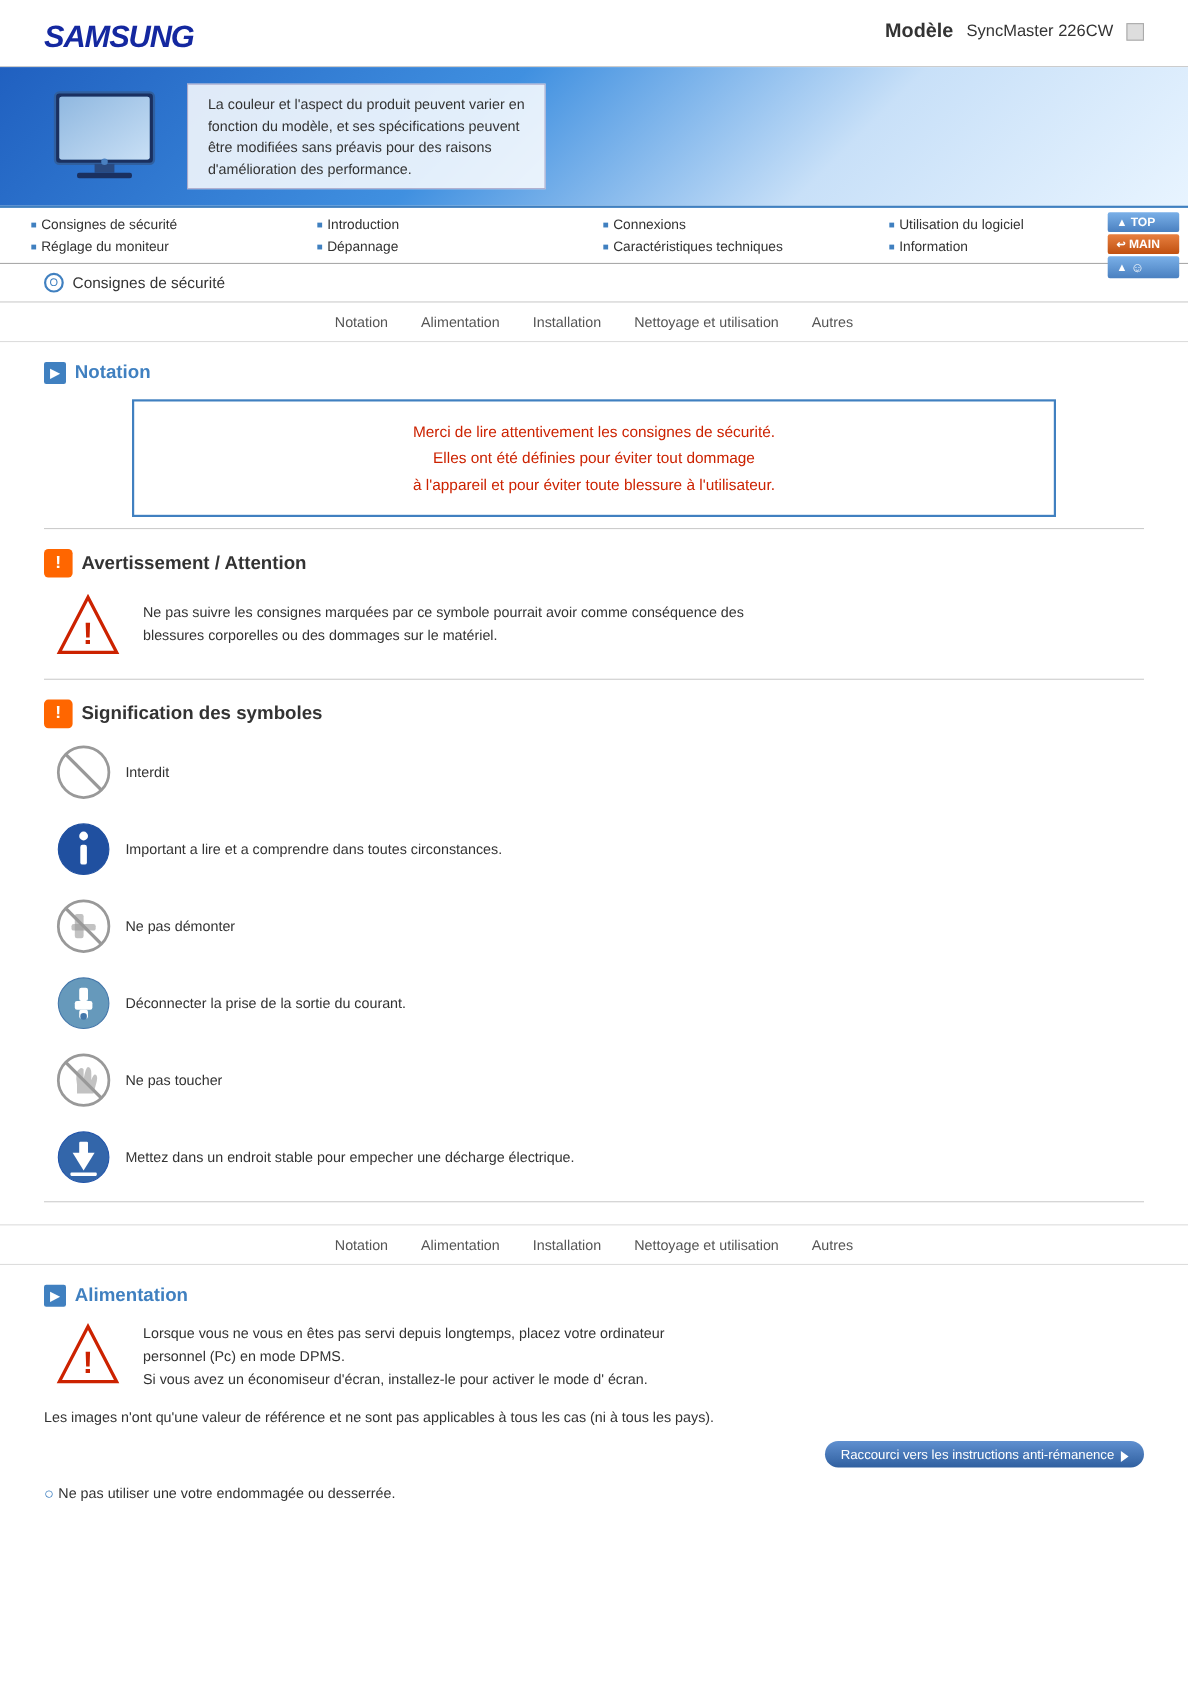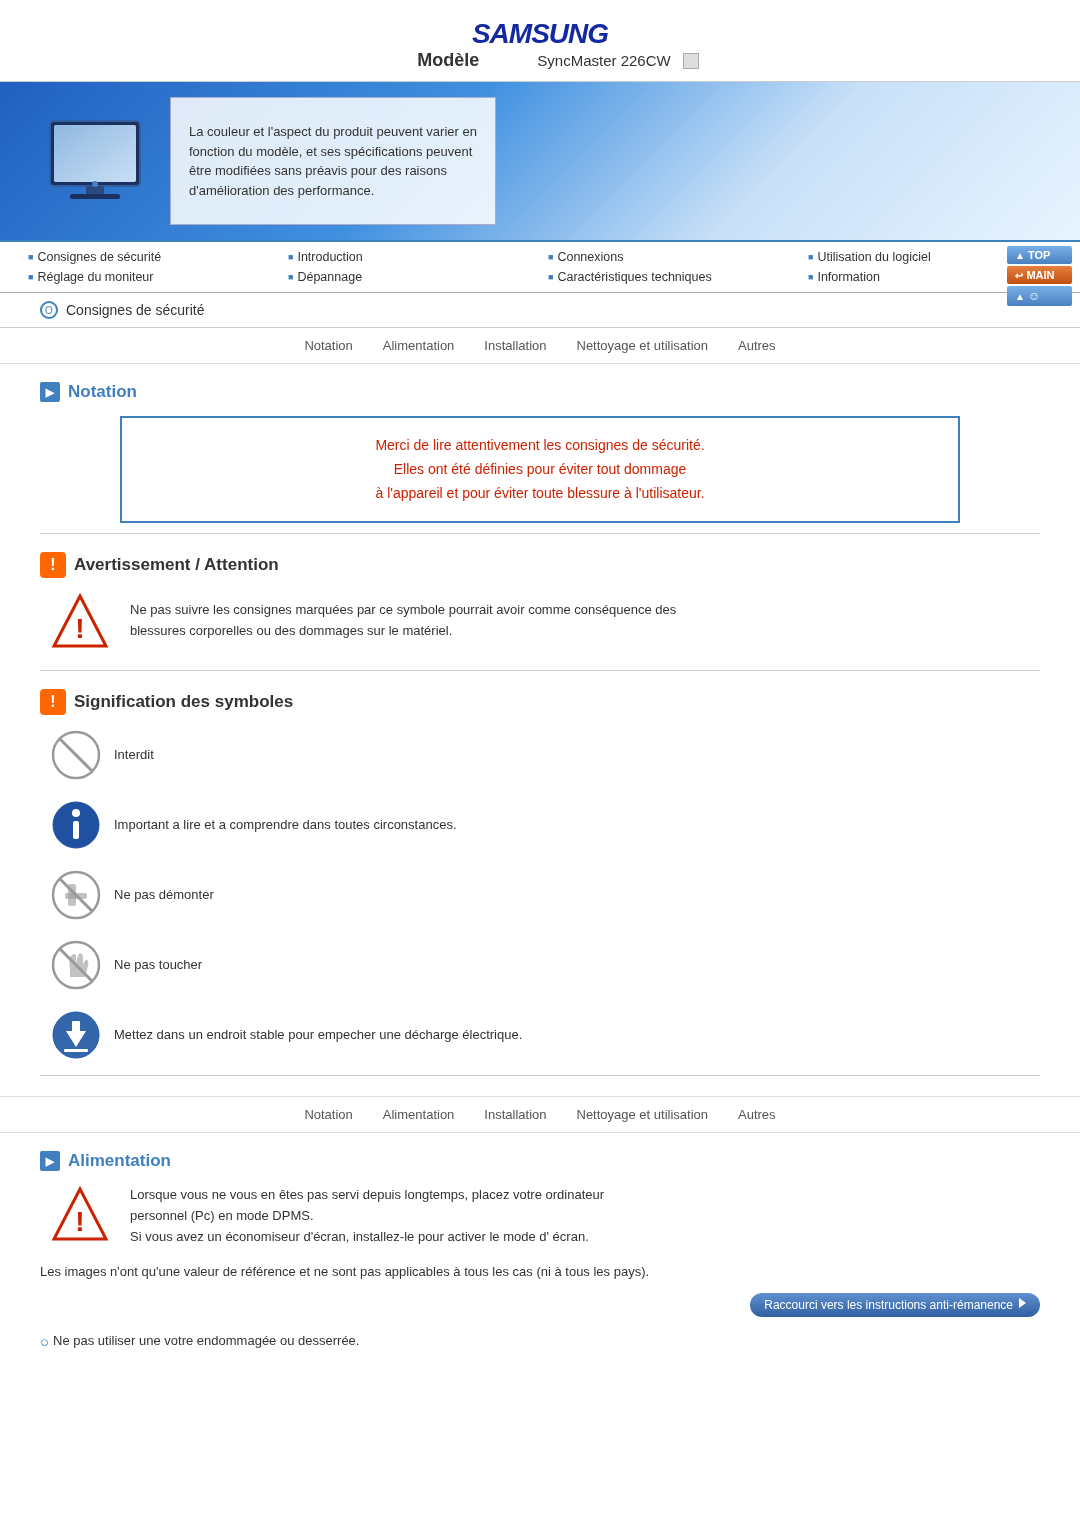--- a/index.html
+++ b/index.html
@@ -8,25 +8,24 @@
       font-size: 13px;
       color: #333;
       background: #fff;
       width: 1080px;
       min-height: 1528px;
     }
 
     
     .header {
       display: flex;
-      align-items: center;
+      align-items: flex-start;
       justify-content: space-between;
       padding: 18px 40px 10px 40px;
       border-bottom: 1px solid #ccc;
-      flex-direction: column;
     }
     .samsung-logo {
       font-size: 28px;
       font-weight: bold;
       color: #1428A0;
       font-style: italic;
       letter-spacing: -1px;
     }
     .samsung-logo span {
       color: #1428A0;
@@ -38,42 +37,41 @@
       padding-left: 36px;
     }
     .model-label {
       font-size: 18px;
       font-weight: bold;
       color: #333;
     }
     .model-value {
       font-size: 15px;
       color: #333;
-      margin-left: 46px;
     }
 
     
     .hero-banner {
       background: linear-gradient(135deg, #2060c0 0%, #4090e0 40%, #c8e0f8 70%, #e8f4ff 100%);
       display: flex;
       align-items: center;
       min-height: 110px;
       padding: 15px 40px;
       position: relative;
       overflow: hidden;
     }
     .monitor-img {
       width: 110px;
       height: 90px;
       flex-shrink: 0;
     }
     .hero-text {
       background: rgba(255,255,255,0.85);
       border: 1px solid #aac;
-      padding: 24px 18px;
+      padding: 8px 18px;
       margin-left: 20px;
       font-size: 13px;
       color: #333;
       max-width: 400px;
       line-height: 1.5;
     }
 
     
     .nav-bar {
       display: grid;
@@ -301,21 +299,21 @@
       line-height: 1.6;
     }
     .ref-text {
       font-size: 13px;
       color: #333;
       margin: 1px 0;
       line-height: 1.5;
     }
     .raccourci-btn {
       display: inline-flex;
-      align-items: flex-start;
+      align-items: flex-end;
       gap: 6px;
       background: linear-gradient(to bottom, #6090d0, #3060a0);
       color: white;
       padding: 5px 14px;
       border-radius: 12px;
       font-size: 12px;
       cursor: pointer;
       margin: 6px 0;
     }
     .raccourci-btn-arrow {
@@ -490,20 +488,30 @@
       <svg class="symbol-circle" viewBox="0 0 52 52">
         <circle cx="26" cy="26" r="23" fill="none" stroke="#999" stroke-width="2.5"></circle>
         <line x1="10" y1="10" x2="42" y2="42" stroke="#999" stroke-width="3"></line>
 
         <rect x="18" y="15" width="8" height="22" rx="2" fill="#999" opacity="0.6"></rect>
         <rect x="15" y="24" width="22" height="6" rx="2" fill="#999" opacity="0.6"></rect>
       </svg>
       <span class="symbol-label">Ne pas démonter</span>
     </div>
 
+    <div class="symbol-row">
+      <svg class="symbol-circle" viewBox="0 0 52 52">
+        <circle cx="26" cy="26" r="23" fill="#6699bb" stroke="#4477aa" stroke-width="1"></circle>
+        <rect x="22" y="12" width="8" height="12" rx="2" fill="white"></rect>
+        <rect x="18" y="24" width="16" height="8" rx="2" fill="white"></rect>
+        <rect x="22" y="32" width="8" height="8" rx="2" fill="white"></rect>
+        <circle cx="26" cy="38" r="3" fill="#4477aa"></circle>
+      </svg>
+      <span class="symbol-label">Déconnecter la prise de la sortie du courant.</span>
+    </div>
 
     <div class="symbol-row">
       <svg class="symbol-circle" viewBox="0 0 52 52">
         <circle cx="26" cy="26" r="23" fill="none" stroke="#999" stroke-width="2.5"></circle>
         <line x1="10" y1="10" x2="42" y2="42" stroke="#999" stroke-width="3"></line>
 
         <path d="M20 30 Q18 18 22 16 Q24 14 26 16 L26 25 Q28 14 30 14 Q33 14 33 20 L33 26 Q35 20 37 21 Q39 22 38 27 L35 38 L20 38 Z" fill="#999" opacity="0.6"></path>
       </svg>
       <span class="symbol-label">Ne pas toucher</span>
     </div>

